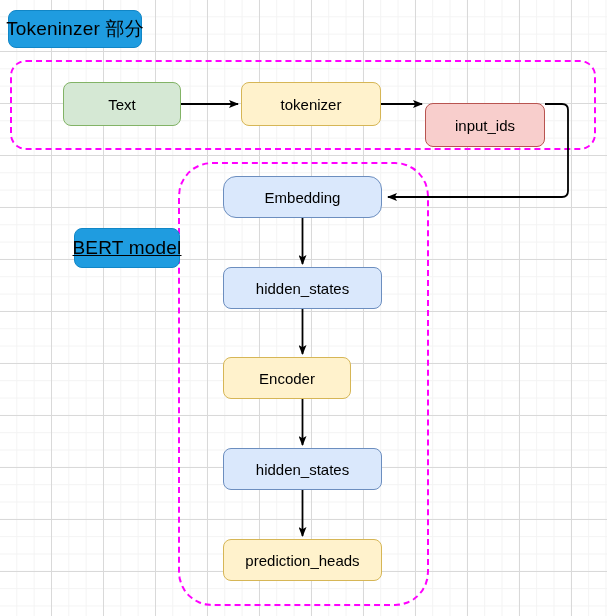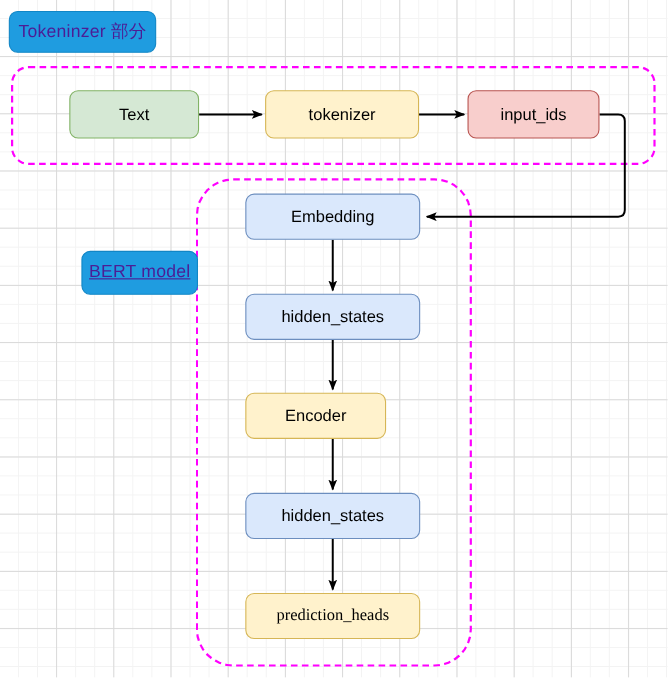--- a/index.html
+++ b/index.html
@@ -50,22 +50,22 @@
     border-radius: 34px;
   }
 
   
   .section-label {
     position: absolute;
     box-sizing: border-box;
     background: #1f9ce0;
     border: 1px solid #1186c6;
     border-radius: 8px;
-    color: #4c1d95;
-    font-size: 16px;
+    color: #000000;
+    font-size: 19px;
     display: flex;
     align-items: center;
     justify-content: center;
     letter-spacing: 0.2px;
     white-space: nowrap;
   }
   #label-tokenizer-section {
     left: 8px;
     top: 10px;
     width: 134px;
@@ -88,31 +88,31 @@
     border-style: solid;
     display: flex;
     align-items: center;
     justify-content: center;
     font-size: 15px;
     color: #000000;
     white-space: nowrap;
   }
   .node.green  { background: #d5e8d4; border-color: #82b366; }
   .node.yellow { background: #fff2cc; border-color: #d6b656; }
-  .node.red    { background: #f8cecc; border-color: #b85450; }
+  .node.red    { background: #f8cecc; border-color: #b85450; margin-top: 21px; }
   .node.blue   { background: #dae8fc; border-color: #6c8ebf; }
 
   #node-text            { left: 63px;  top: 82px;  width: 118px; height: 44px; }
   #node-tokenizer       { left: 241px; top: 82px;  width: 140px; height: 44px; }
   #node-input-ids       { left: 425px; top: 82px;  width: 120px; height: 44px; }
-  #node-embedding       { left: 223px; top: 176px; width: 159px; height: 42px; }
+  #node-embedding       { left: 223px; top: 176px; width: 159px; height: 42px; border-radius: 13px; }
   #node-hidden-states-1 { left: 223px; top: 267px; width: 159px; height: 42px; }
   #node-encoder         { left: 223px; top: 357px; width: 128px; height: 42px; }
   #node-hidden-states-2 { left: 223px; top: 448px; width: 159px; height: 42px; }
-  #node-prediction-heads{ left: 223px; top: 539px; width: 159px; height: 42px; font-family: Liberation Serif, serif; }
+  #node-prediction-heads{ left: 223px; top: 539px; width: 159px; height: 42px; }
 
   
   #connectors {
     position: absolute;
     left: 0;
     top: 0;
     width: 607px;
     height: 616px;
     pointer-events: none;
   }

